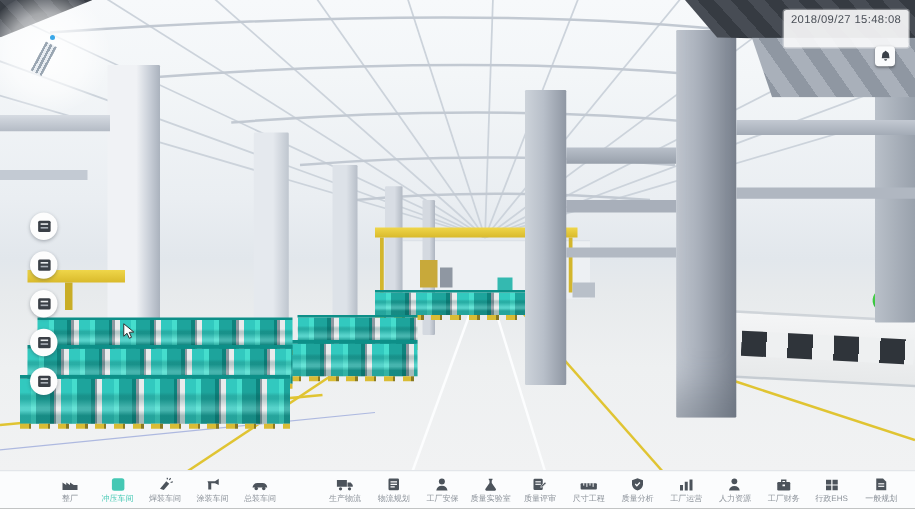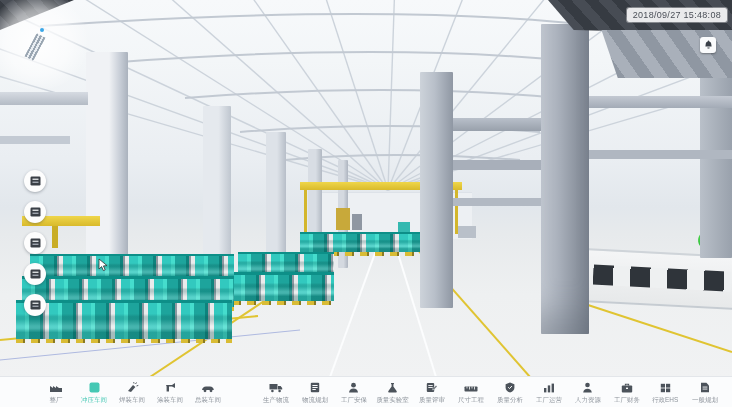--- a/index.html
+++ b/index.html
@@ -71,21 +71,21 @@
       border-top:2px solid #cfd4d9;border-bottom:2px solid #c6ccd2;}
   .wallpanel .windows{position:absolute;left:10px;top:14px;right:4px;height:20px;
       background:repeating-linear-gradient(90deg,#2f343a 0 20px,#eef0f1 20px 37px);}
   .glow{position:absolute;left:-14px;top:-6px;width:104px;height:96px;border-radius:50%;
       background:radial-gradient(circle,rgba(255,255,255,.95) 0%,rgba(255,255,255,.55) 45%,rgba(255,255,255,0) 72%);}
   .logo-mark{position:absolute;left:30px;top:34px;width:10px;height:26px;transform:rotate(28deg);
       background:repeating-linear-gradient(90deg,#9aa6b2 0 2px,#e8edf2 2px 4px);}
   .logo-dot{position:absolute;left:40px;top:28px;width:4px;height:4px;border-radius:50%;background:#3aa7e8;}
   .cursor{position:absolute;left:98px;top:258px;width:10px;height:14px;}
   
-  .timestamp{position:absolute;right:5px;top:8px;height:14px;padding:0 6px;border-radius:2px;
+  .timestamp{position:absolute;right:5px;top:8px;height:30px;padding:0 6px;border-radius:2px;
       background:rgba(248,249,250,.92);color:#4a4f57;font-size:9px;line-height:14px;
       letter-spacing:.3px;box-shadow:0 0 0 1px rgba(255,255,255,.35);}
   .userbtn{position:absolute;right:16px;top:37px;width:16px;height:16px;border-radius:3px;
       background:#fafbfc;border:0;padding:0;display:flex;align-items:center;justify-content:center;
       box-shadow:0 1px 2px rgba(0,0,0,.35);cursor:pointer;}
   .sidebtns{position:absolute;left:24px;top:170px;display:flex;flex-direction:column;gap:9px;}
   .circlebtn{width:22px;height:22px;border-radius:50%;background:#fdfdfd;border:0;padding:0;
       display:flex;align-items:center;justify-content:center;cursor:pointer;
       box-shadow:0 1px 3px rgba(40,50,60,.35);}
   

